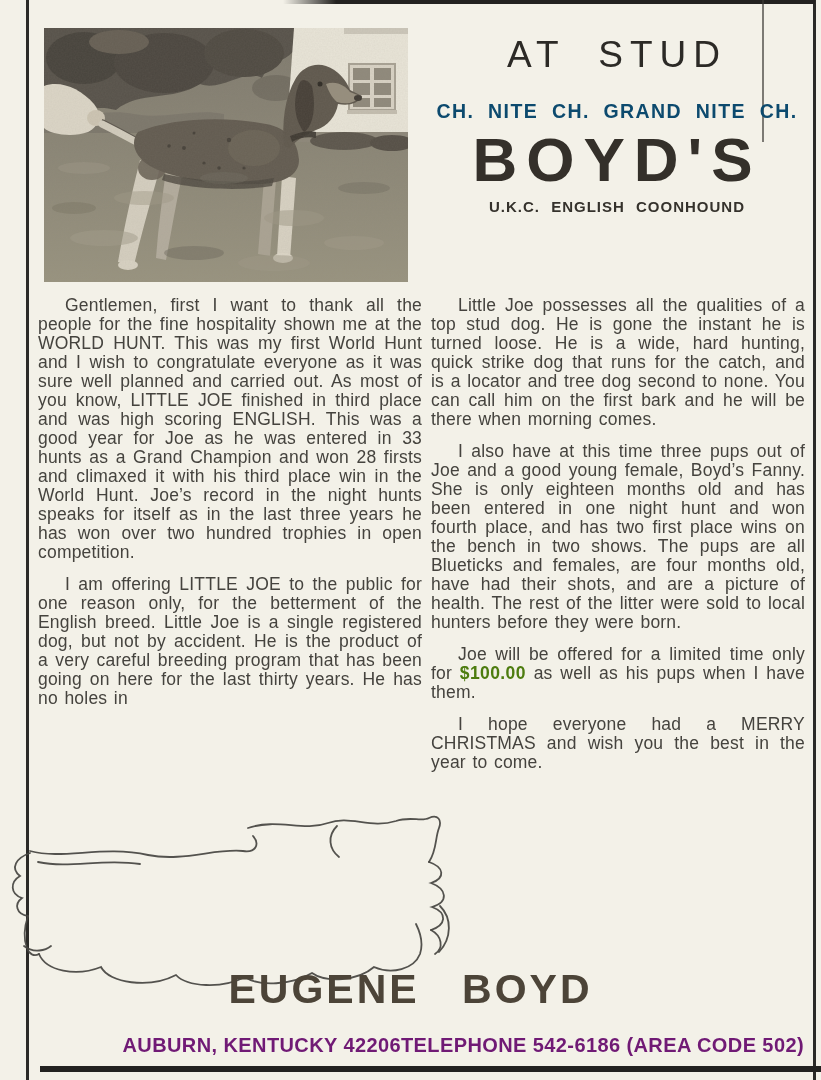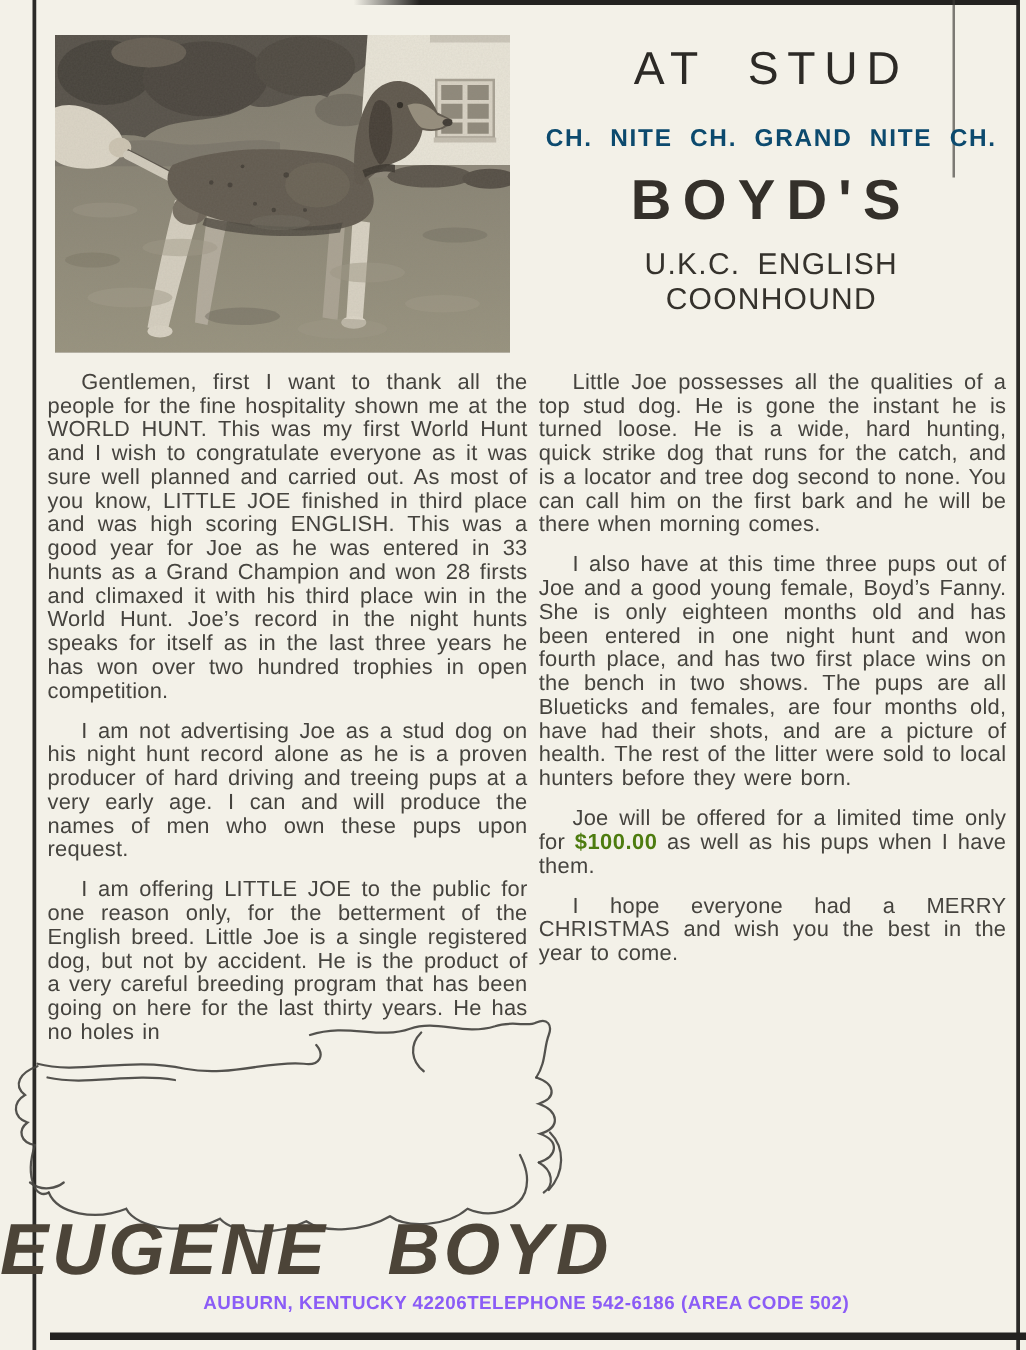--- a/index.html
+++ b/index.html
@@ -18,45 +18,45 @@
   .crease{position:absolute;left:762px;top:0;width:2px;height:142px;background:#3c3a36;opacity:.65;}
 
   
   .photo{position:absolute;left:44px;top:28px;width:364px;height:254px;background:#8b8679;}
   .photo svg{display:block;width:100%;height:100%;}
 
   
   .stud-header{position:absolute;left:426px;top:34px;width:382px;text-align:center;color:#2f2c27;}
   .at-stud{font-size:37px;font-weight:400;letter-spacing:7px;word-spacing:16px;color:#2c2a26;}
   .titles{margin-top:24px;font-size:19.5px;font-weight:700;letter-spacing:1.4px;word-spacing:7px;color:#0c4a6e;}
-  .dog-name{margin-top:12px;font-size:45px;line-height:50px;font-weight:700;letter-spacing:9px;word-spacing:20px;color:#34302a;}
-  .breed{margin-top:13px;font-size:24px;font-weight:400;letter-spacing:1px;word-spacing:6px;color:#35322c;}
+  .dog-name{margin-top:12px;font-size:62px;line-height:50px;font-weight:700;letter-spacing:9px;word-spacing:20px;color:#34302a;}
+  .breed{margin-top:13px;font-size:15px;font-weight:700;letter-spacing:1px;word-spacing:6px;color:#35322c;}
 
   
   .col{position:absolute;top:296px;font-size:17.5px;line-height:19px;
        text-align:justify;letter-spacing:.2px;word-spacing:1.5px;color:#45433e;}
   .col-left{left:38px;width:384px;}
   .col-right{left:431px;width:374px;}
   .col p{margin:0 0 13px 0;text-indent:27px;position:relative;}
   .col p.no-indent{text-indent:0;}
   .price{font-weight:700;color:#4d7c0f;letter-spacing:.4px;}
 
   
   .swoosh{position:absolute;left:-2px;top:38px;width:101%;height:12px;pointer-events:none;}
   .swoosh path{stroke:#4a4843;stroke-width:1.7;fill:none;stroke-linecap:round;}
 
   
   .cloud{position:absolute;left:8px;top:806px;width:452px;height:200px;pointer-events:none;}
   .cloud path{stroke:#454440;stroke-width:1.8;fill:none;stroke-linecap:round;opacity:.92;}
 
   
-  .owner-name{position:absolute;left:0;top:966px;width:100%;text-align:left;
-    font-size:58px;font-weight:700;letter-spacing:3px;word-spacing:28px;color:#4c4438;font-style:italic;}
+  .owner-name{position:absolute;left:0;top:966px;width:100%;text-align:center;
+    font-size:41px;font-weight:700;letter-spacing:3px;word-spacing:28px;color:#4c4438;}
   .contact-row{position:absolute;left:38px;top:1034px;width:766px;display:flex;
-    justify-content:center;font-size:15px;font-weight:700;letter-spacing:.4px;color:#8b5cf6;}
+    justify-content:flex-end;font-size:20px;font-weight:700;letter-spacing:.4px;color:#701a75;}
 </style>
 </head>
 <body>
 
 <div class="page">
 
   <div class="border-left"></div>
   <div class="border-right"></div>
   <div class="border-top"></div>
   <div class="border-bottom"></div>
@@ -159,21 +159,20 @@
 
   <header class="stud-header">
     <div class="at-stud">AT STUD</div>
     <div class="titles">CH. NITE CH. GRAND NITE CH.</div>
     <div class="dog-name">BOYD'S</div>
     <div class="breed">U.K.C. ENGLISH COONHOUND</div>
   </header>
 
   <section class="col col-left">
     <p>Gentlemen, first I want to thank all the people for the fine hospitality shown me at the WORLD HUNT. This was my first World Hunt and I wish to congratulate everyone as it was sure well planned and carried out. As most of you know, LITTLE JOE finished in third place and was high scoring ENGLISH. This was a good year for Joe as he was entered in 33 hunts as a Grand Champion and won 28 firsts and climaxed it with his third place win in the World Hunt. Joe’s record in the night hunts speaks for itself as in the last three years he has won over two hundred trophies in open competition.</p>
-    <p>I am not advertising Joe as a stud dog on his night hunt record alone as he is a proven producer of hard driving and treeing pups at a very early age. I can and will produce the names of men who own these pups upon request.</p>
     <p>I am offering LITTLE JOE to the public for one reason only, for the betterment of the English breed. Little Joe is a single registered dog, but not by accident. He is the product of a very careful breeding program that has been going on here for the last thirty years. He has no holes in</p>
   </section>
 
   <section class="col col-right">
     <p>Little Joe possesses all the qualities of a top stud dog. He is gone the instant he is turned loose. He is a wide, hard hunting, quick strike dog that runs for the catch, and is a locator and tree dog second to none. You can call him on the first bark and he will be there when morning comes.</p>
     <p>I also have at this time three pups out of Joe and a good young female, Boyd’s Fanny. She is only eighteen months old and has been entered in one night hunt and won fourth place, and has two first place wins on the bench in two shows. The pups are all Blueticks and females, are four months old, have had their shots, and are a picture of health. The rest of the litter were sold to local hunters before they were born.</p>
     <p><span>Joe will be offered for a limited time only for </span><span class="price">$100.00</span><span> as well as his pups when I have them.</span></p>
     <p>I hope everyone had a MERRY CHRISTMAS and wish you the best in the year to come.</p>
   </section>
 

